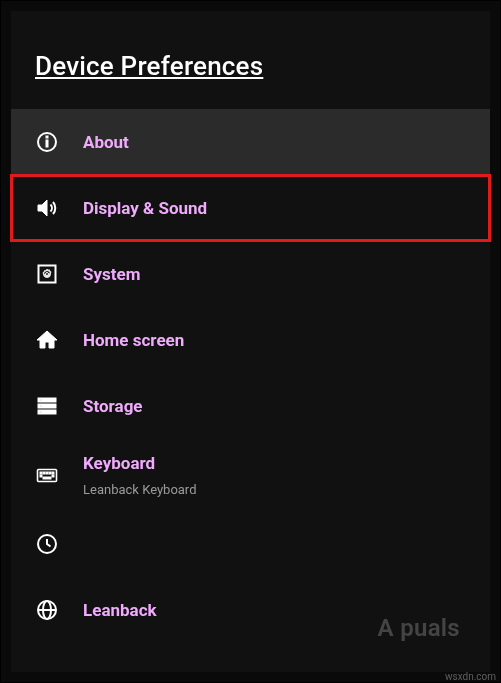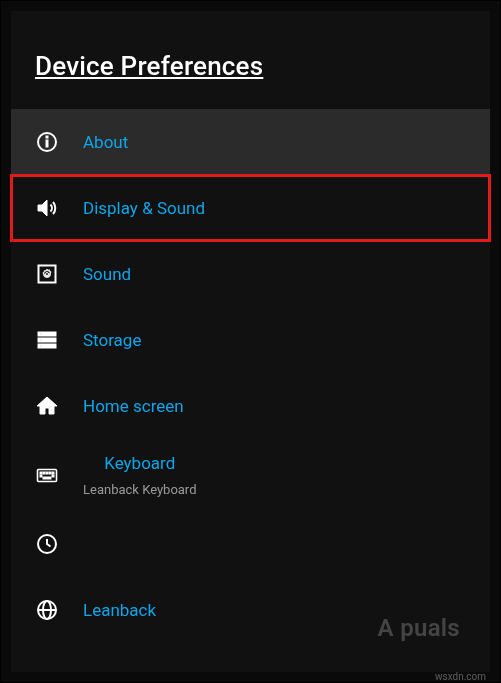--- a/index.html
+++ b/index.html
@@ -26,53 +26,53 @@
       text-decoration: underline;
     }
     .list { }
     .item {
       display: flex;
       align-items: center;
       padding: 0 24px;
       height: 66px;
       cursor: pointer;
     }
-    .item.keyboard { height: 72px; text-align: center; }
+    .item.keyboard { height: 72px; }
     .item.selected { background: #2b2b2b; }
     .item.highlighted {
       outline: 3px solid #e11b1b;
       outline-offset: -2px;
       align-items: center;
     }
     .icon {
       width: 24px; height: 24px;
       flex: 0 0 24px;
       margin-right: 24px;
       display: flex;
       align-items: center;
       justify-content: center;
       fill: #fff;
       stroke: #fff;
     }
     .labels { display: flex; flex-direction: column; }
-    .label { font-size: 17px; font-weight: 400; color: #0ea5e9; }
+    .label { font-size: 17px; font-weight: 700; color: #f0abfc; }
     .sublabel { font-size: 13px; color: #9a9a9a; margin-top: 9px; }
     .watermark-appuals {
       position: absolute;
       right: 40px; bottom: 40px;
       color: rgba(120,120,120,.5);
       font-size: 24px;
       font-weight: 600;
       letter-spacing: .3px;
       pointer-events: none;
       margin-left: 16px;
     }
     .watermark-wsxdn {
       position: absolute;
-      right: 14px; bottom: 0;
+      right: 4px; bottom: 0;
       color: rgba(150,150,150,.6);
       font-size: 10px;
       pointer-events: none;
     }
   </style>
 </head>
 <body>
 
 <div class="inner">
   <div class="title">Device Preferences</div>
@@ -103,46 +103,46 @@
       </div>
       <div class="item">
         <span class="icon">
           <svg viewBox="0 0 24 24">
             <rect x="3.5" y="3.5" width="17" height="17" fill="none" stroke="#fff" stroke-width="2"></rect>
             <path fill="#fff" d="M12 8.5a3.5 3.5 0 1 0 0 7 3.5 3.5 0 0 0 0-7zM12 7l.9 1.3 1.5-.5.5 1.5 1.3.9-1.3.9-.5 1.5-1.5-.5L12 14l-.9-1.3-1.5.5-.5-1.5L7.8 11l1.3-.9.5-1.5 1.5.5L12 7z" opacity=".9"></path>
             <circle cx="12" cy="12" r="1.5" fill="#111"></circle>
           </svg>
         </span>
         <span class="labels">
-          <span class="label">Sound</span>
+          <span class="label">System</span>
+        </span>
+      </div>
+      <div class="item">
+        <span class="icon">
+          <svg viewBox="0 0 24 24">
+            <path fill="#fff" d="M12 3l10 9h-3v8h-5v-6h-4v6H5v-8H2z"></path>
+          </svg>
+        </span>
+        <span class="labels">
+          <span class="label">Home screen</span>
         </span>
       </div>
       <div class="item">
         <span class="icon">
           <svg viewBox="0 0 24 24">
             <rect x="3" y="4" width="18" height="4" fill="#fff"></rect>
             <rect x="3" y="10" width="18" height="4" fill="#fff"></rect>
             <rect x="3" y="16" width="18" height="4" fill="#fff"></rect>
             <rect x="5" y="5.3" width="2" height="1.4" fill="#111"></rect>
             <rect x="5" y="11.3" width="2" height="1.4" fill="#111"></rect>
             <rect x="5" y="17.3" width="2" height="1.4" fill="#111"></rect>
           </svg>
         </span>
         <span class="labels">
           <span class="label">Storage</span>
-        </span>
-      </div>
-      <div class="item">
-        <span class="icon">
-          <svg viewBox="0 0 24 24">
-            <path fill="#fff" d="M12 3l10 9h-3v8h-5v-6h-4v6H5v-8H2z"></path>
-          </svg>
-        </span>
-        <span class="labels">
-          <span class="label">Home screen</span>
         </span>
       </div>
       <div class="item keyboard">
         <span class="icon">
           <svg viewBox="0 0 24 24">
             <rect x="2.5" y="6.5" width="19" height="12" rx="1" fill="none" stroke="#fff" stroke-width="1.6"></rect>
             <rect x="5" y="9" width="2" height="2" fill="#fff"></rect>
             <rect x="8" y="9" width="2" height="2" fill="#fff"></rect>
             <rect x="11" y="9" width="2" height="2" fill="#fff"></rect>
             <rect x="14" y="9" width="2" height="2" fill="#fff"></rect>

